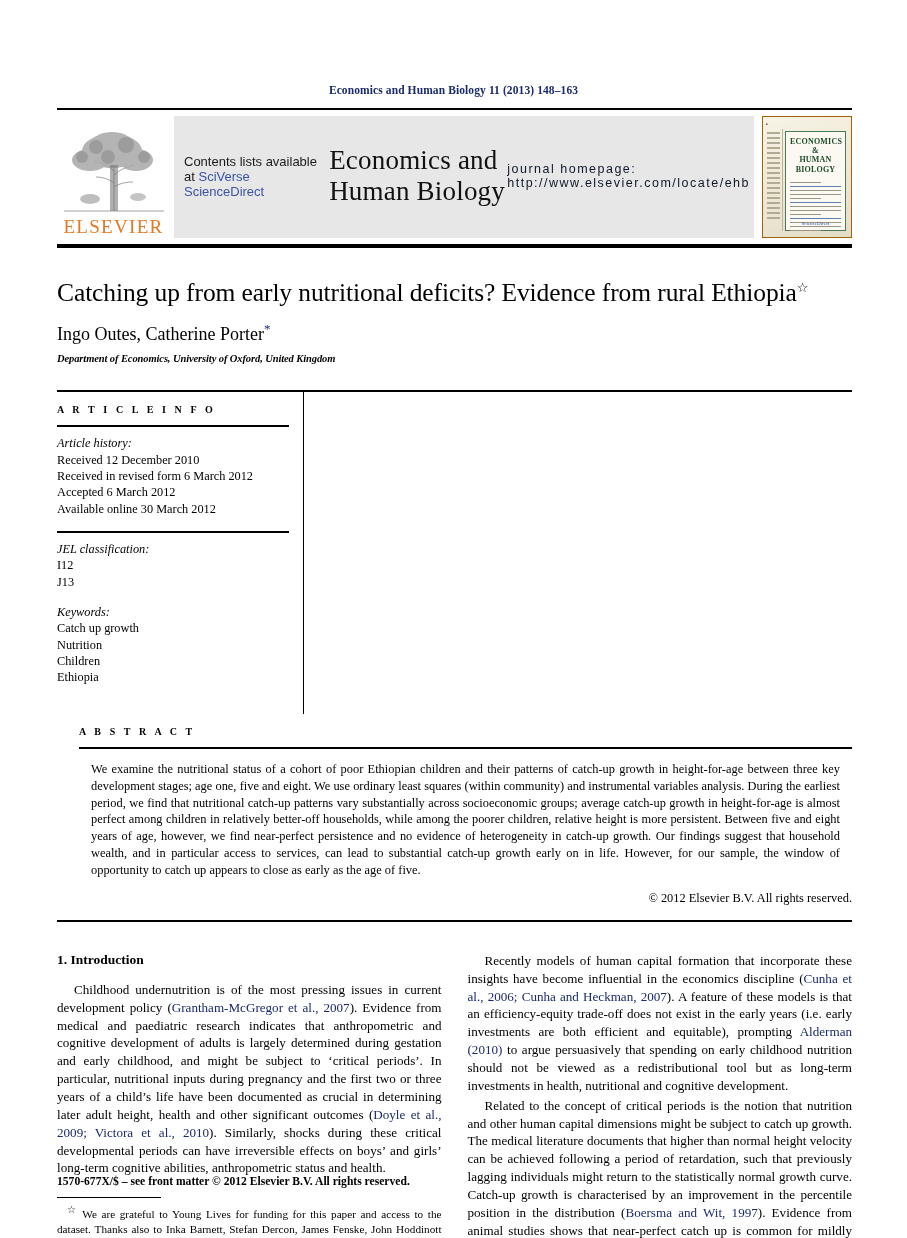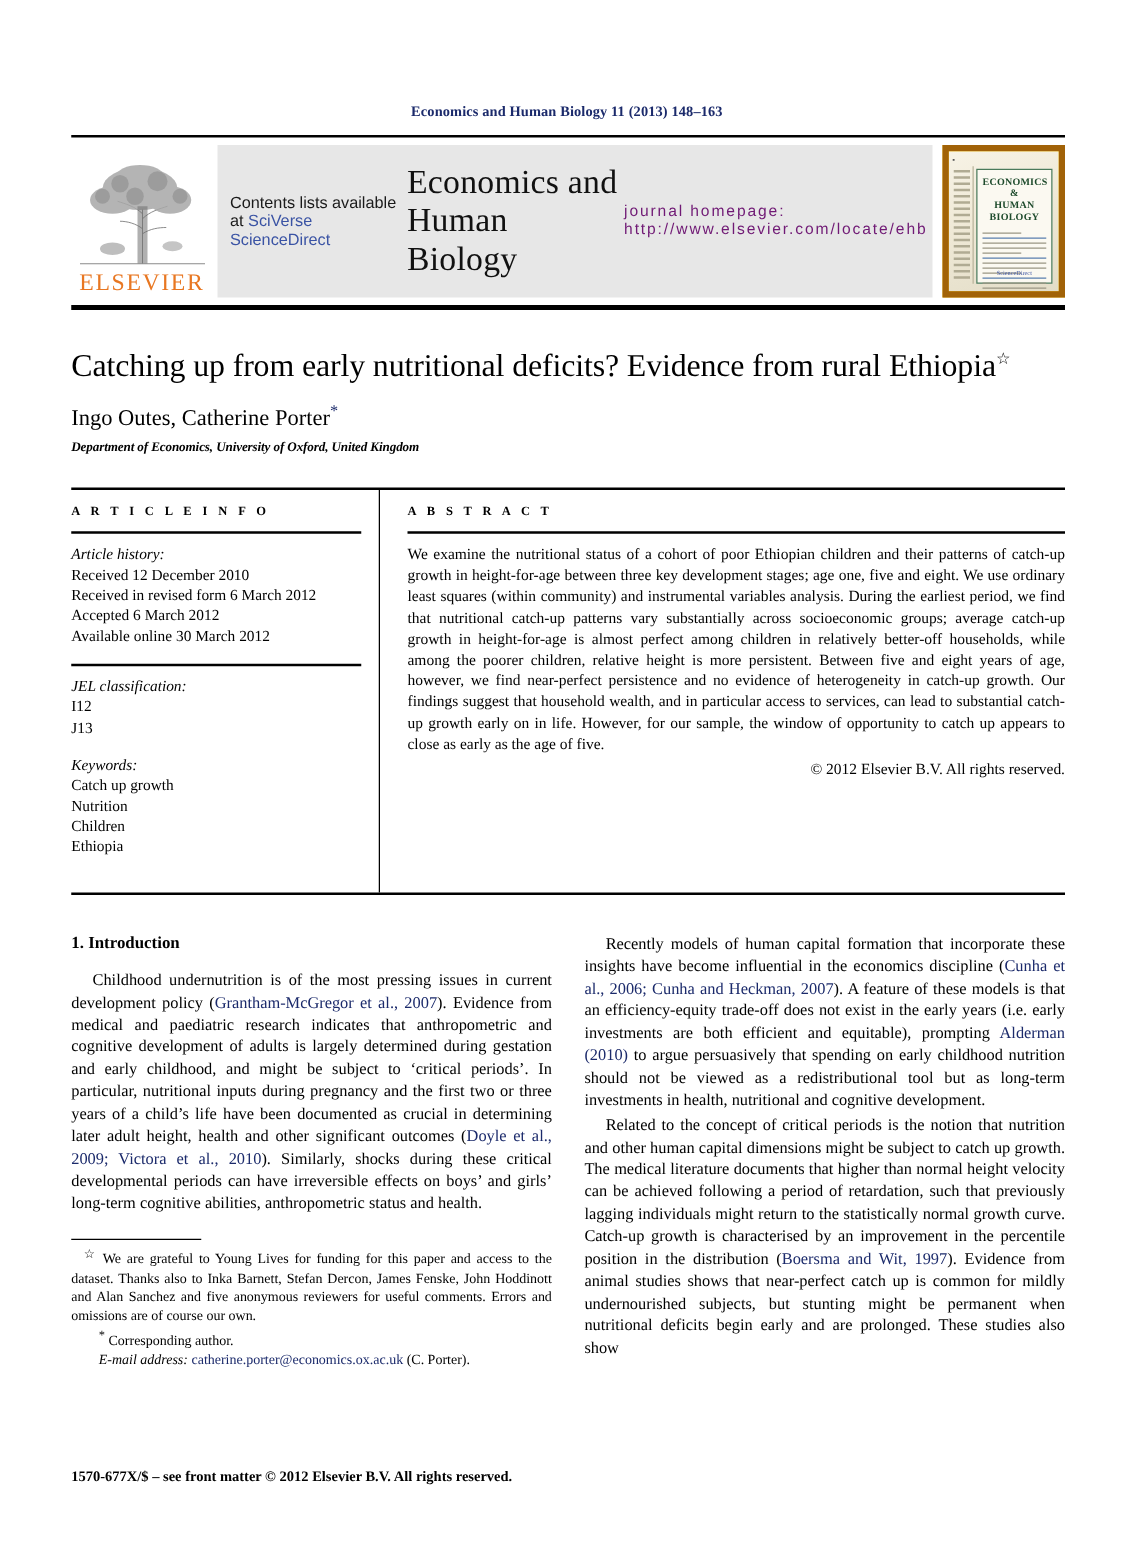--- a/index.html
+++ b/index.html
@@ -89,28 +89,28 @@
   }
   .journal-name {
     font-family: "Liberation Serif", serif;
     font-size: 27px;
     color: #111;
     letter-spacing: 0.2px;
   }
   .homepage-line {
     font-family: "Liberation Sans", sans-serif;
     font-size: 12.5px;
-    color: #701a75;
+    color: #0f172a;
     letter-spacing: 1.5px;
   }
   .cover-thumb {
     flex: 0 0 88px;
     width: 88px;
-    border: 5px solid #a16207;
-    background: #eab308;
+    border: 1px solid #a16207;
+    background: #f0abfc;
     position: relative;
     overflow: hidden;
   }
   .cover-inner {
     position: absolute;
     inset: 0;
     background: linear-gradient(160deg,#f7f3e6 0%,#efe9d6 45%,#e3ddc8 100%);
   }
   .cover-topbar {
     position: absolute; top: 3px; left: 3px; right: 3px; height: 7px;
@@ -184,20 +184,21 @@
     margin: 0;
     letter-spacing: -0.1px;
   }
 
   
   .infoabs {
     margin: 26px 55px 0 57px;
     display: flex;
     border-top: 2.5px solid #000;
     padding-top: 0;
+    flex-direction: column;
   }
   .col-info {
     flex: 0 0 247px;
     width: 247px;
     border-right: 1px solid #000;
     padding: 12px 14px 14px 0;
     box-sizing: border-box;
   }
   .col-abs {
     flex: 1 1 auto;
@@ -216,21 +217,21 @@
     margin-bottom: 8px;
   }
   .info-group { font-size: 12.3px; line-height: 1.33; margin-bottom: 14px; }
   .info-group .hdr { font-style: italic; font-weight: normal; }
   .info-group div { white-space: nowrap; }
   .abs-text {
     font-family: "Liberation Serif", serif;
     font-size: 12.4px;
     line-height: 1.36;
     text-align: justify;
-    margin: 0;
+    margin: 12px;
   }
   .copyright {
     text-align: right;
     font-size: 12.4px;
     margin-top: 4px;
   }
   .infoabs-bottom {
     margin: 0 55px 0 57px;
     border-top: 2.5px solid #000;
   }

